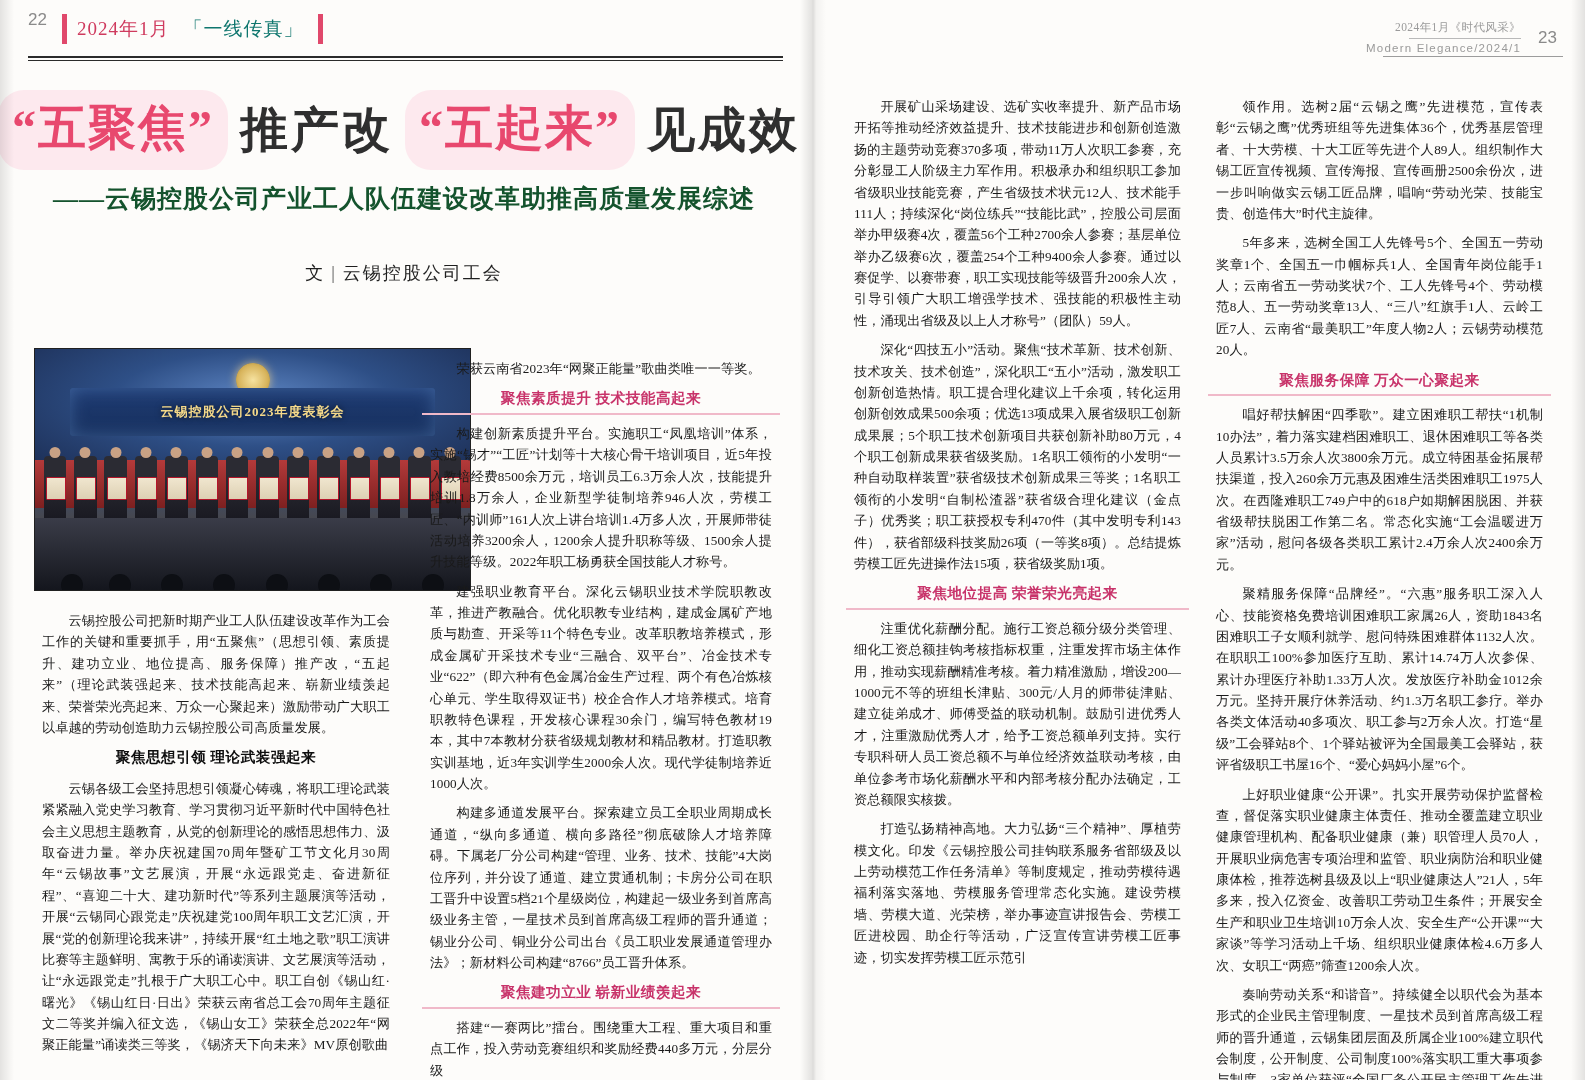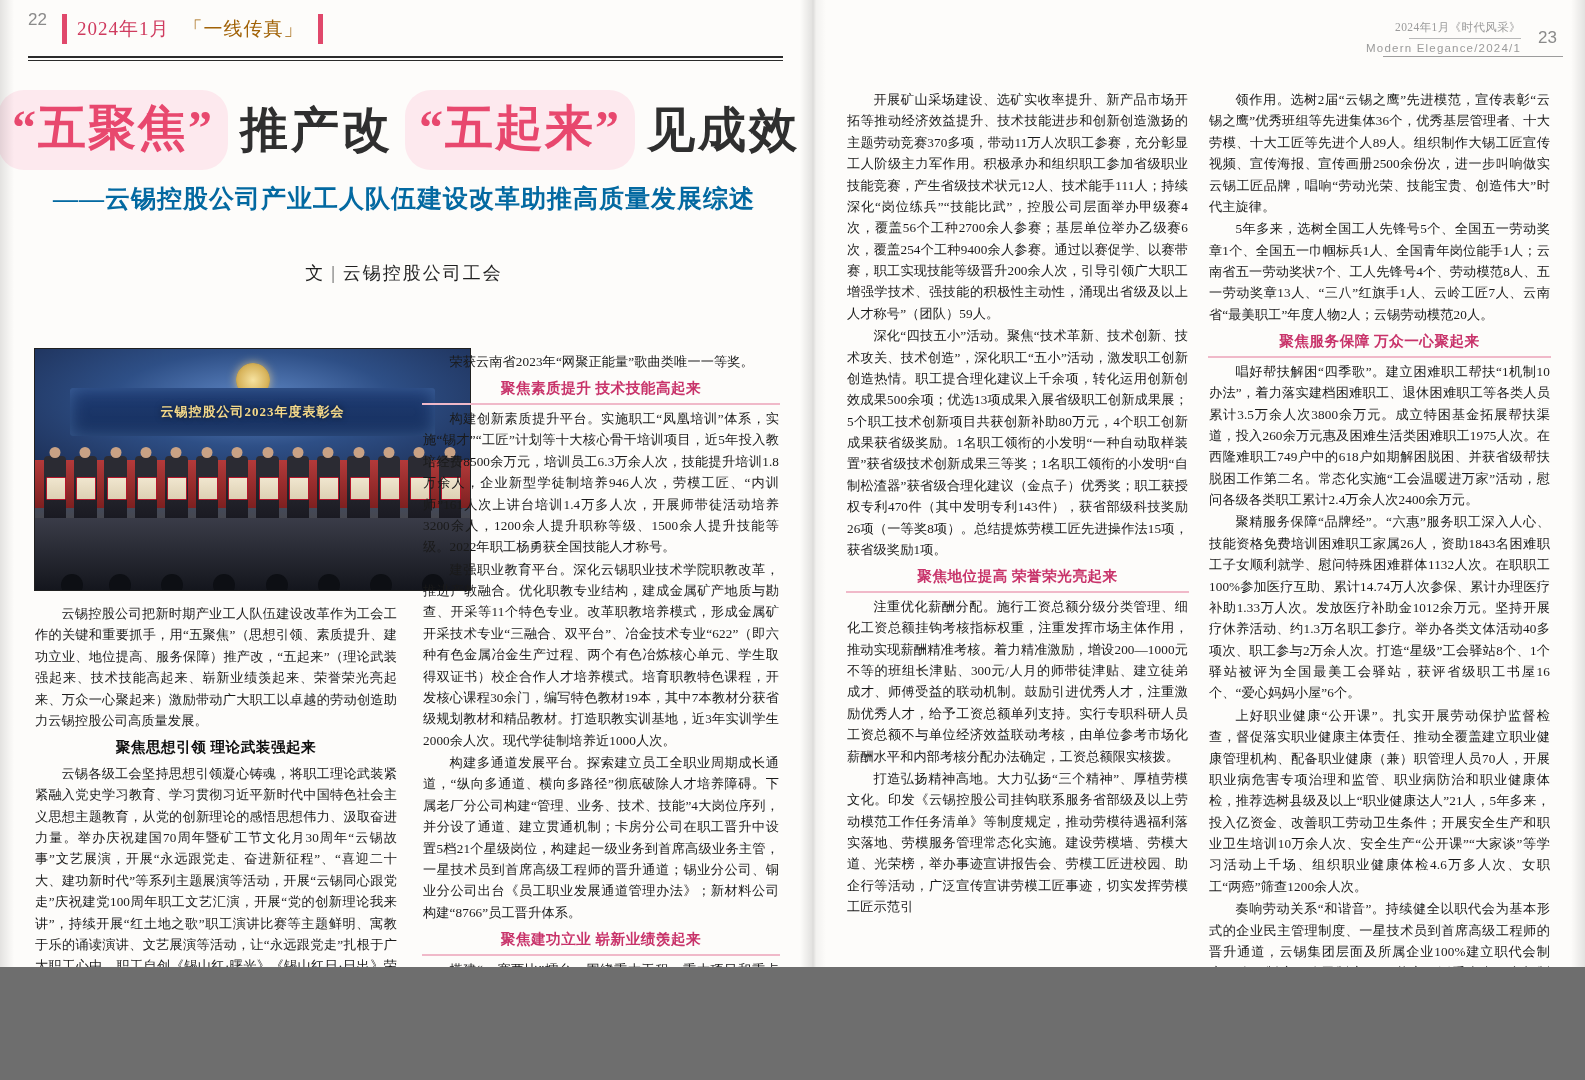--- a/index.html
+++ b/index.html
@@ -6,21 +6,21 @@
   html, body {
     margin: 0; padding: 0;
     background: #6e6e6e;
   }
   body {
     font-family: "Liberation Serif", "DejaVu Serif", serif;
   }
   .spread {
     position: relative;
     width: 1585px;
-    height: 967px;
+    height: 1080px;
     background: #ffffff;
     overflow: hidden;
   }
   
   .page {
     position: absolute;
     top: 0;
     height: 1080px;
     background: #fdfcfa;
   }
@@ -53,21 +53,21 @@
     display: flex; align-items: center; gap: 10px;
   }
   .hdr-bar {
     width: 5px; height: 30px; background: #e0486b;
   }
   .hdr-date {
     font-size: 19px; color: #cf3a5e; letter-spacing: 1px;
     font-family: Liberation Serif, serif;
   }
   .hdr-col {
-    font-size: 19px; color: #a16207; letter-spacing: 1px;
+    font-size: 19px; color: #0f766e; letter-spacing: 1px;
     padding: 1px 4px;
   }
   .hdr-rule-left {
     position: absolute; left: 28px; top: 56px; width: 755px; height: 2px;
     background: #2b2b2b;
   }
   .hdr-rule-left::after {
     content: ""; position: absolute; left: 0; top: 4px; width: 755px; height: 1px;
     background: #2b2b2b;
   }
@@ -123,21 +123,21 @@
   .t-plain {
     font-size: 48px; font-weight: bold; color: #2f2f2f;
     letter-spacing: 3px; padding: 0 10px;
     white-space: nowrap;
   }
   .sub-title {
     margin-top: 10px;
     text-align: center;
     font-size: 25px;
     letter-spacing: 1px;
-    color: #0369a1;
+    color: #14532d;
     font-weight: bold;
   }
   .byline {
     margin-top: 46px;
     text-align: center;
     font-size: 18px;
     letter-spacing: 2px;
     color: #1f1f1f;
   }
   .byline .bar { color:#555; padding: 0 6px; }
@@ -212,21 +212,21 @@
   
   .col {
     position: absolute;
     font-size: 13.2px;
     line-height: 1.62;
     color: #1a1a1a;
     text-align: justify;
     text-justify: inter-ideograph;
     letter-spacing: 0.1px;
   }
-  .col p { margin: 1px; text-indent: 2em; }
+  .col p { margin: 8px; text-indent: 2em; }
   .col p + p { margin-top: 0px; }
   .sec-h {
     text-align: center;
     font-weight: bold;
     font-size: 14.6px;
     color: #0e0e0e;
     margin: 5px 0 3px;
     text-indent: 0 !important;
     letter-spacing: 0.5px;
     position: relative;

